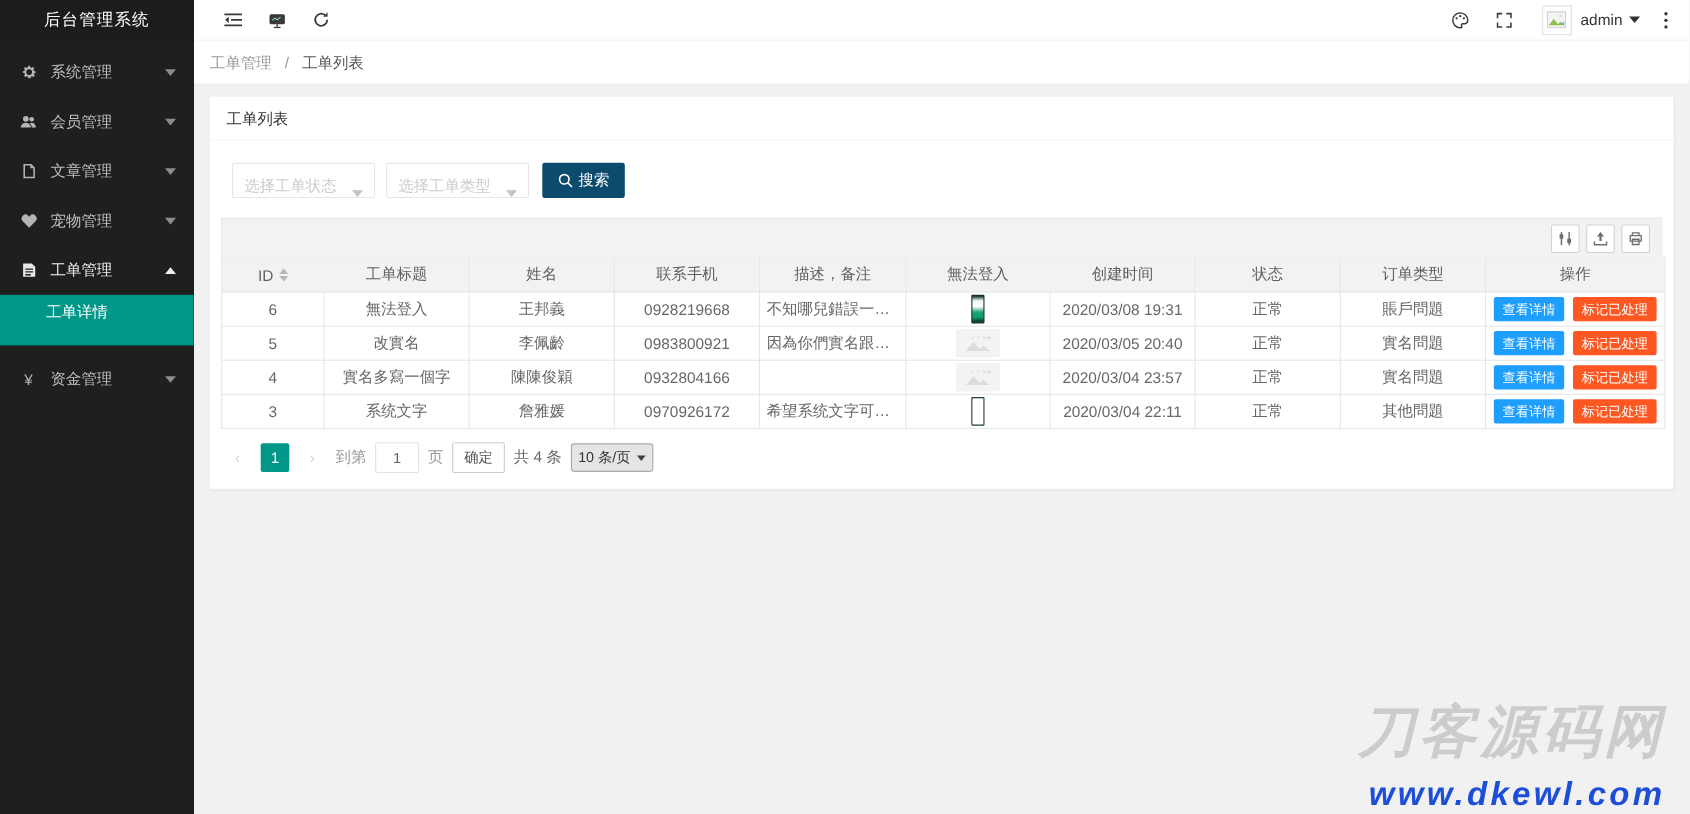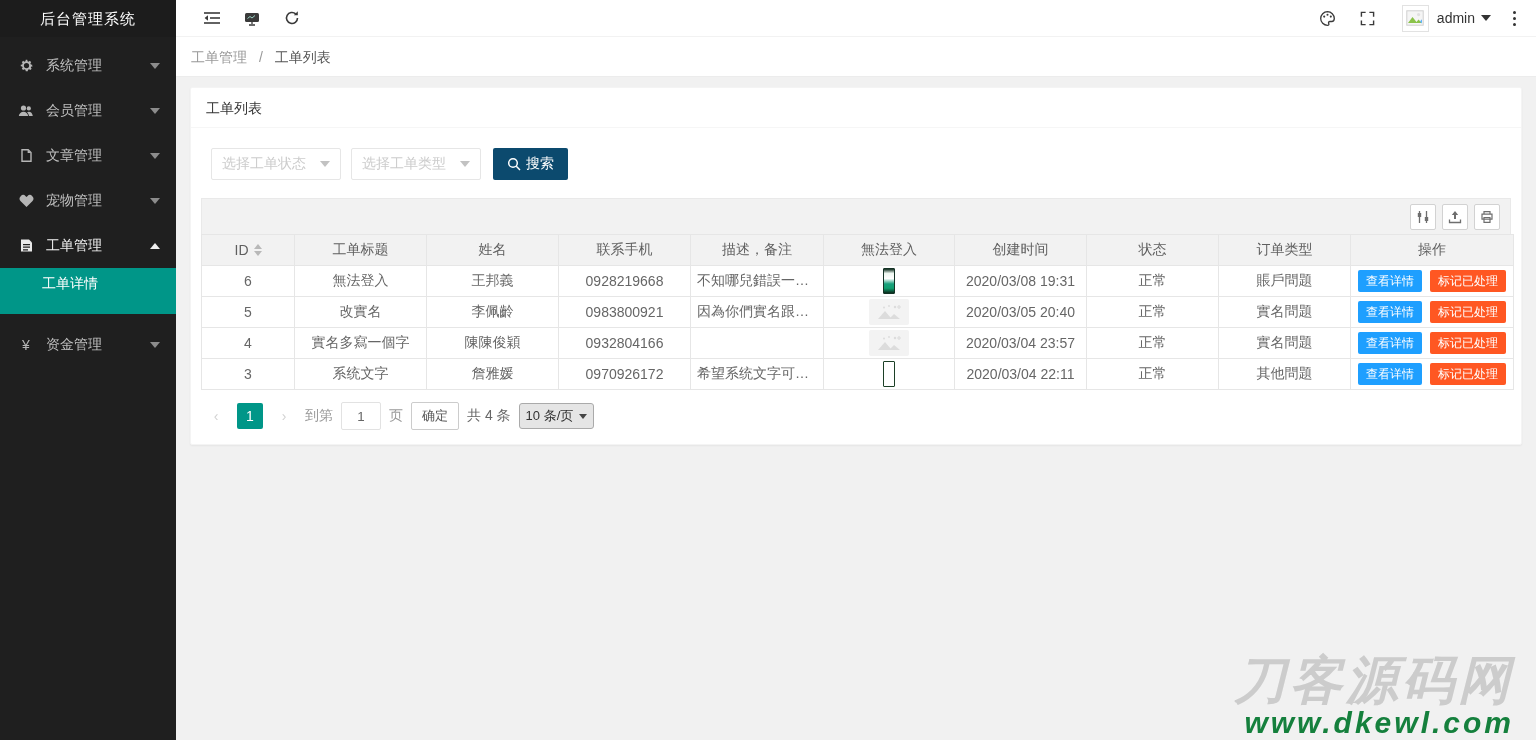--- a/index.html
+++ b/index.html
@@ -37,21 +37,21 @@
   
   .content { position:relative; height:663px; background:#f1f1f1; padding:10px 14px; }
   .card { background:#fff; border:1px solid #f4f4f4; border-radius:2px; box-shadow:0 1px 2px rgba(0,0,0,.05); }
   .card-header { height:40px; line-height:40px; padding:0 15px; border-bottom:1px solid #f6f6f6; color:#333; font-size:14px; }
   .card-body { padding:12px 10px 14px 10px; }
 
   
   .search-row { display:flex; align-items:center; margin:8px 0 18px 0; }
   .inp { width:145px; height:32px; border:1px solid #e6e6e6; border-radius:2px; padding:0 10px; font-size:14px; color:#666; outline:none; }
   .inp::placeholder { color:#ccc; }
-  .fake-select { width:130px; height:32px; border:1px solid #e6e6e6; border-radius:2px; margin-left:10px; display:flex; align-items:center; justify-content:space-between; padding:0 10px; color:#ccc; cursor:pointer; background:#fff; }
+  .fake-select { width:130px; height:32px; border:1px solid #e6e6e6; border-radius:2px; margin-left:10px; display:flex; align-items:flex-end; justify-content:space-between; padding:0 10px; color:#ccc; cursor:pointer; background:#fff; }
   .fs-caret { width:0; height:0; border-left:5px solid transparent; border-right:5px solid transparent; border-top:6px solid #c2c2c2; }
   .search-btn { height:32px; margin-left:12px; background:#0c4a6e; color:#fff; border:none; border-radius:2px; padding:0 14px; font-size:14px; display:inline-flex; align-items:center; gap:5px; cursor:pointer; }
 
   
   .tbl-toolbar { height:36px; background:#f2f2f2; border:1px solid #e9e9e9; border-bottom:none; display:flex; align-items:center; justify-content:flex-end; padding-right:10px; gap:6px; }
   .tool-btn { width:26px; height:26px; background:#fff; border:1px solid #d2d2d2; border-radius:2px; display:flex; align-items:center; justify-content:center; cursor:pointer; }
 
   
   table { width:100%; border-collapse:collapse; table-layout:fixed; }
   th, td { border:1px solid #e6e6e6; text-align:center; font-weight:normal; font-size:14px; color:#666; height:31px; padding:2px 6px; overflow:hidden; white-space:nowrap; text-overflow:ellipsis; }
@@ -76,21 +76,21 @@
   .pg-arrow { width:26px; height:26px; display:flex; align-items:center; justify-content:center; color:#d2d2d2; font-size:14px; cursor:pointer; }
   .pg-cur { min-width:26px; height:26px; background:#009688; color:#fff; display:flex; align-items:center; justify-content:center; border-radius:2px; }
   .pg-input { width:40px; height:28px; border:1px solid #e2e2e2; border-radius:2px; text-align:center; color:#666; outline:none; }
   .pg-btn { height:28px; padding:0 10px; background:#fff; border:1px solid #ccc; border-radius:2px; color:#555; cursor:pointer; font-size:13px; }
   .pg-select { height:26px; border:1px solid #aaa; border-radius:3px; display:flex; align-items:center; gap:6px; padding:0 6px; color:#333; font-size:13px; background:#e5e5e5; cursor:pointer; }
   .pg-sel-caret { width:0; height:0; border-left:4px solid transparent; border-right:4px solid transparent; border-top:5px solid #444; }
 
   
   .watermark { position:absolute; right:22px; bottom:2px; text-align:right; color:#ccc; font-style:italic; font-weight:bold; user-select:none; }
   .wm1 { font-size:52px; letter-spacing:4px; line-height:1.0; }
-  .wm2 { font-size:30px; letter-spacing:3px; line-height:1.0; margin-top:2px; color:#15803d; }
+  .wm2 { font-size:30px; letter-spacing:3px; line-height:1.0; margin-top:16px; color:#1d4ed8; }
 </style>
 </head>
 <body>
 
 <div class="sidebar">
   <div class="logo">后台管理系统</div>
   <div class="menu">
 
     <div class="menu-item">
       <span class="mi-icon">

